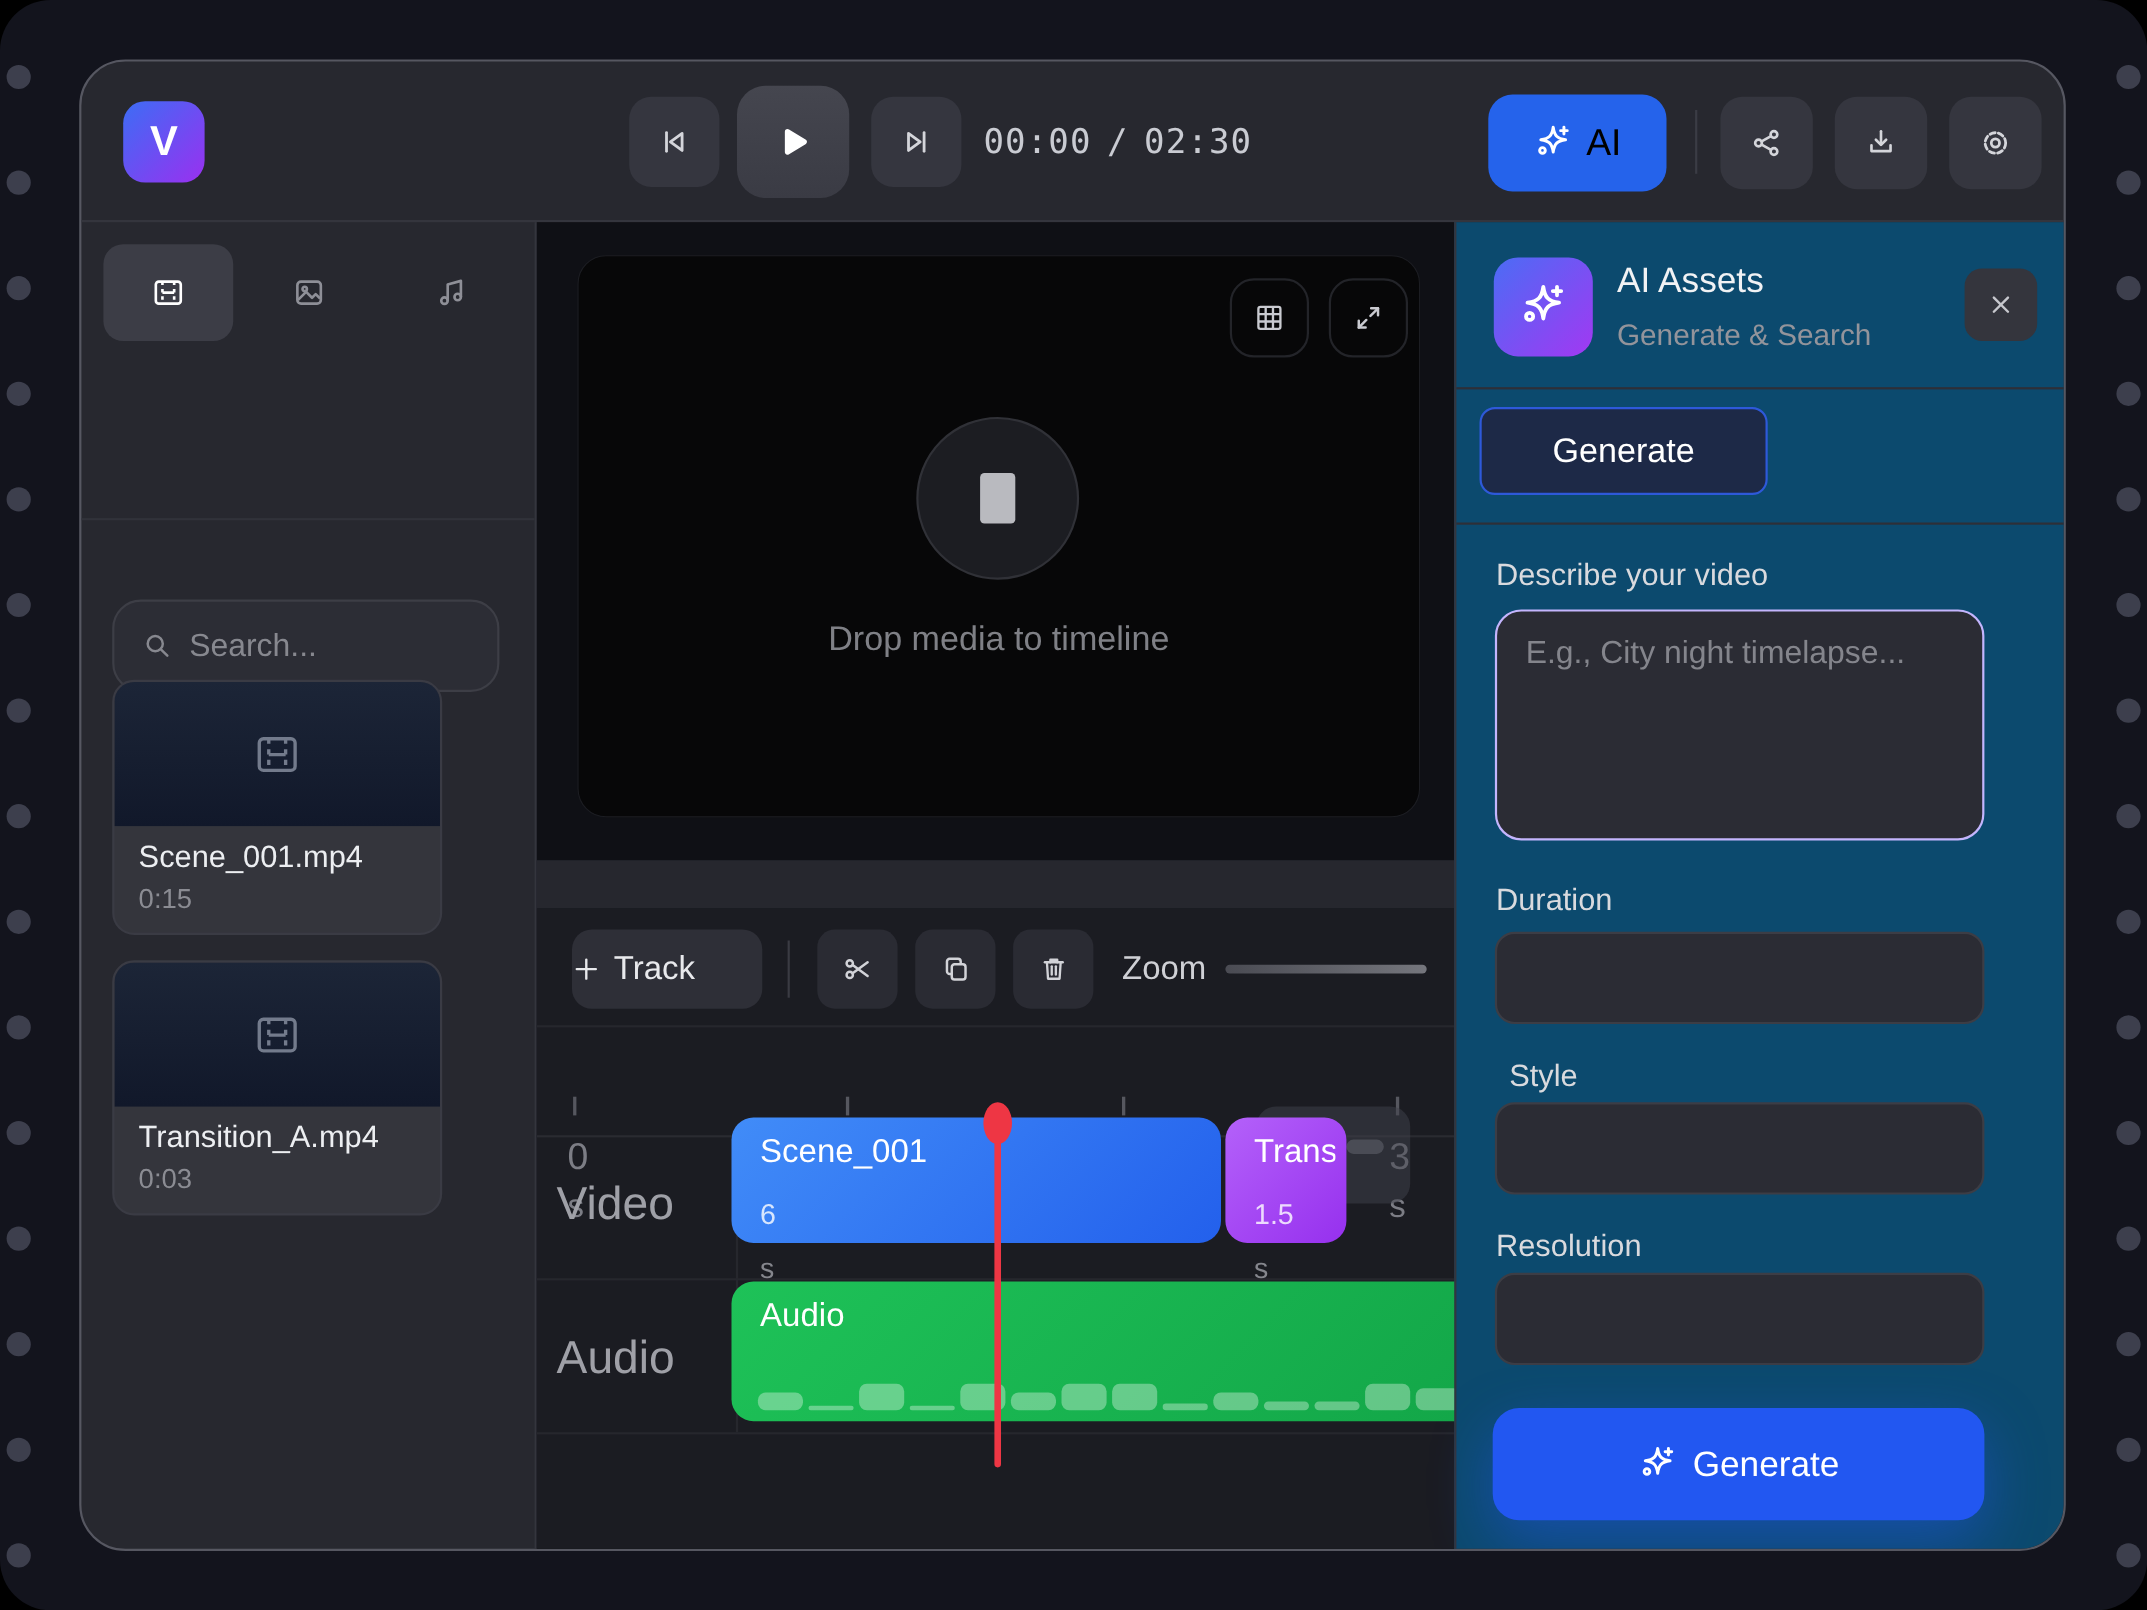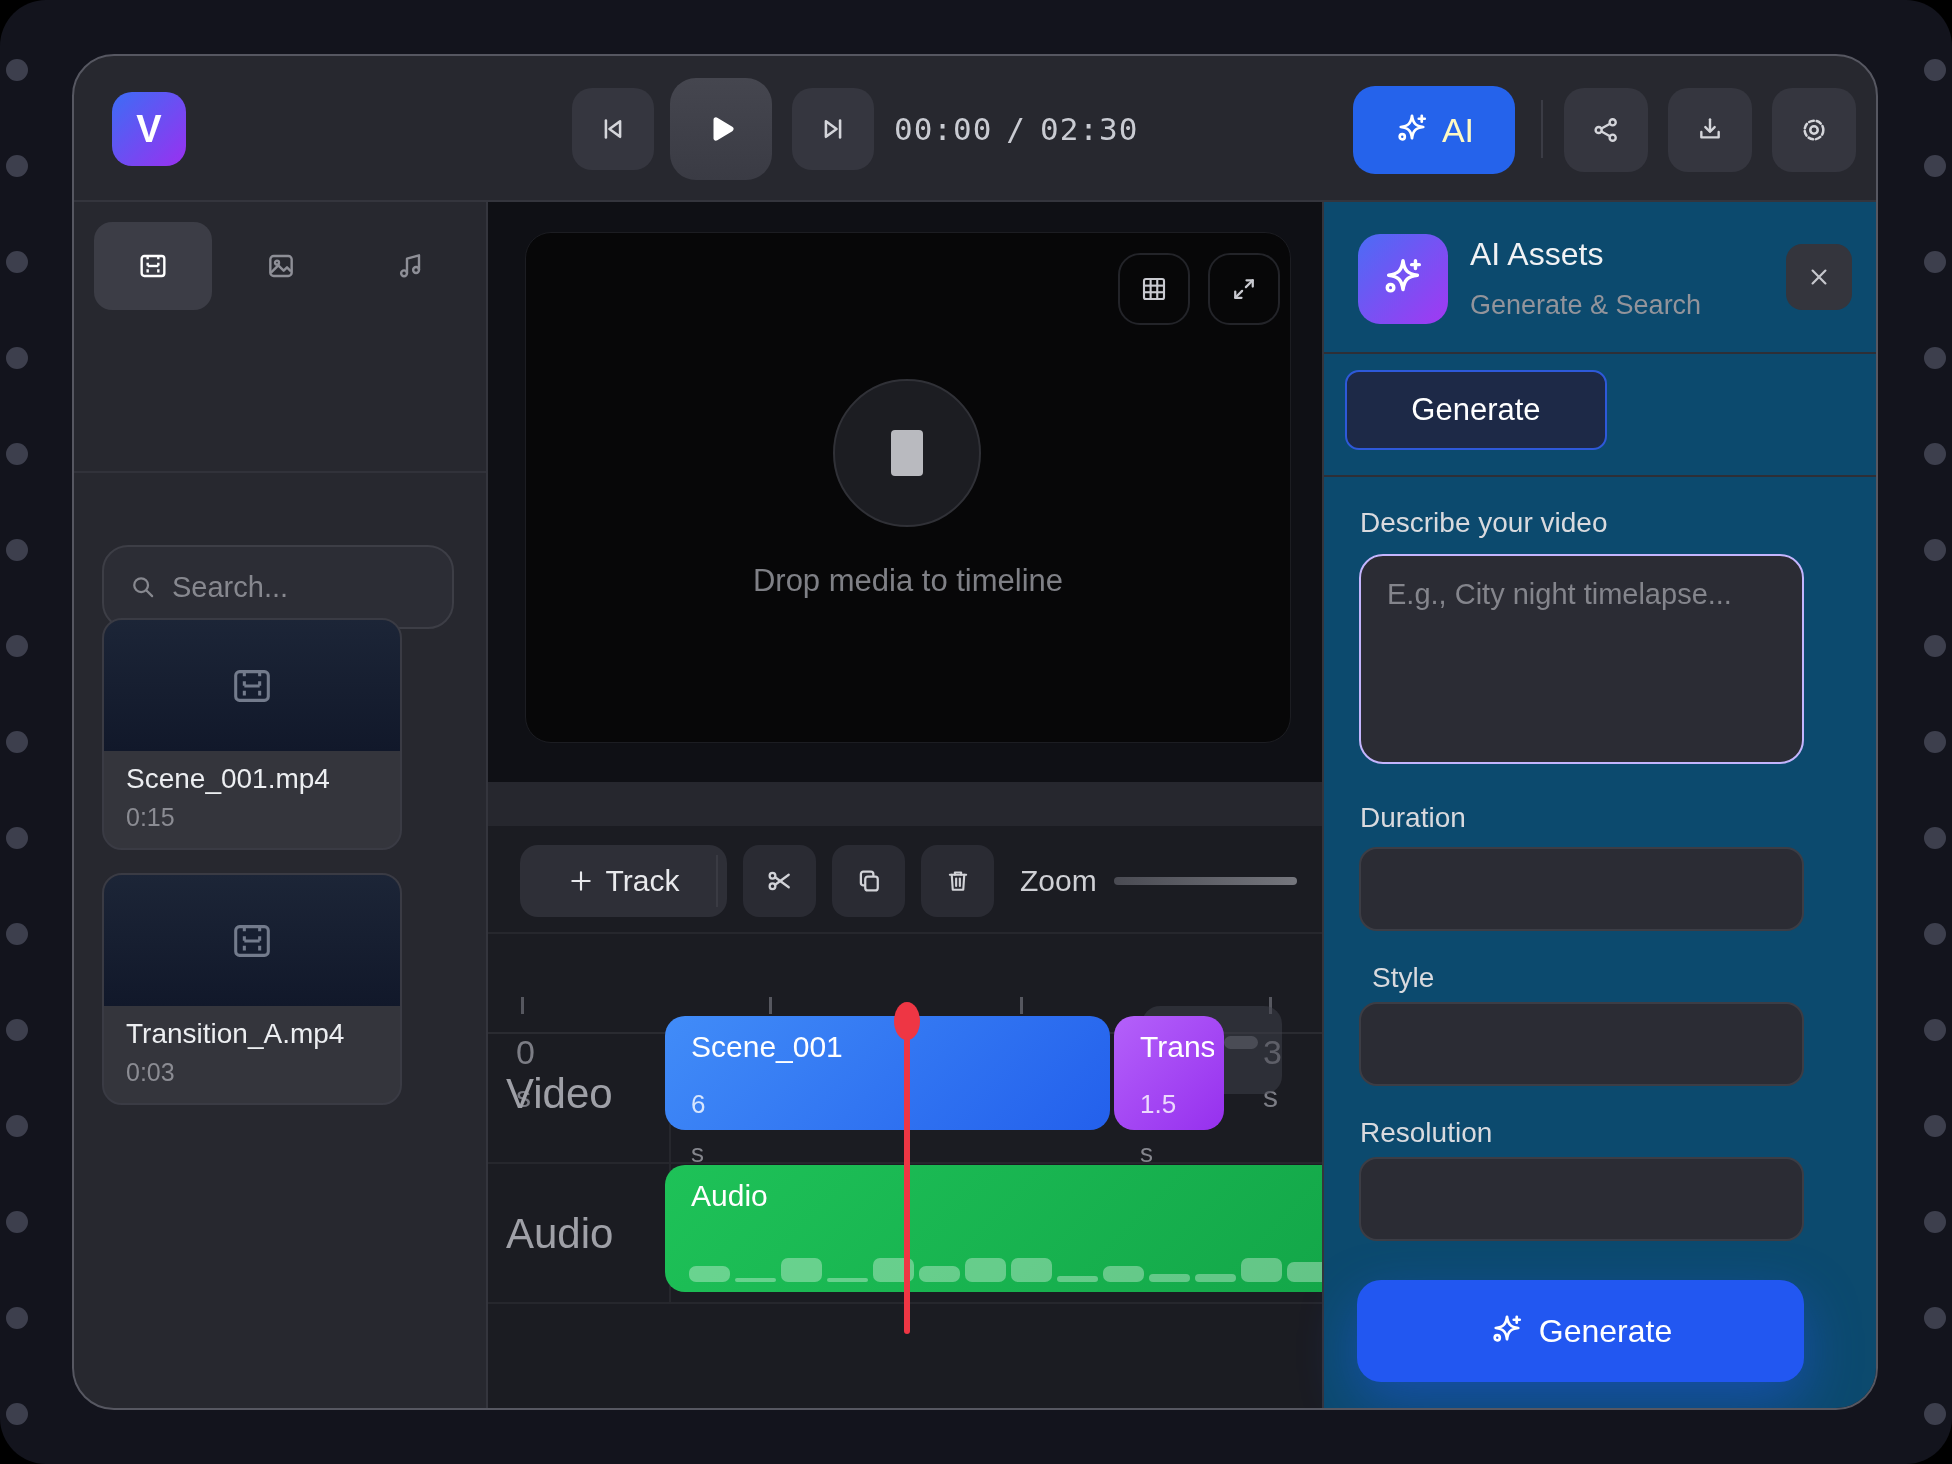--- a/index.html
+++ b/index.html
@@ -19,21 +19,21 @@
   .title { position:absolute; left:142px; top:0; height:146px; display:flex; align-items:center;
            font-size:34px; color:#f2f3f5; }
   .tbtn { position:absolute; display:flex; align-items:center; justify-content:center;
           background:#35363f; border-radius:20px; color:#d4d5da; cursor:pointer; }
   .skip { top:32px; width:82px; height:82px; }
   .play { left:596px; top:22px; width:102px; height:102px; border-radius:26px;
           background:linear-gradient(180deg,#45464f,#3a3b44); color:#fff; }
   .timecode { position:absolute; left:820px; top:0; height:146px; display:flex; align-items:center; gap:14px;
               font-family:"DejaVu Sans Mono", monospace; font-size:31px; color:#c9cbd2; letter-spacing:1px; }
   .ai-btn { position:absolute; left:1279px; top:30px; width:162px; height:88px; border-radius:22px;
-            background:#2563eb; color:#fef9c3; font-size:34px; display:flex; align-items:center; justify-content:center; gap:12px; cursor:pointer; }
+            background:#2563eb; color:#000000; font-size:34px; display:flex; align-items:center; justify-content:center; gap:12px; cursor:pointer; }
   .tdiv { position:absolute; left:1467px; top:44px; width:2px; height:58px; background:#3b3c45; }
   .icon84 { top:32px; width:84px; height:84px; }
 
   
   .sidebar { position:absolute; left:0; top:146px; width:414px; height:1210px; border-right:2px solid #34353d; }
   .mtab { position:absolute; top:20px; width:118px; height:88px; border-radius:18px;
           display:flex; align-items:center; justify-content:center; color:#8e8f97; cursor:pointer; }
   .mtab.active { background:#3c3d46; color:#fff; }
   .sb-divider { position:absolute; left:0; top:269px; width:100%; height:2px; background:#31323a; }
   .search { position:absolute; left:28px; top:303px; width:352px; height:84px; border-radius:26px;
@@ -57,22 +57,22 @@
              border:1px solid #1c1d22; border-radius:26px; }
   .pv-btn { position:absolute; top:20px; width:72px; height:72px; border-radius:22px; border:2px solid #232429;
             display:flex; align-items:center; justify-content:center; color:#c9cad0; cursor:pointer; }
   .drop-circle { position:absolute; left:307px; top:146px; width:148px; height:148px; border-radius:50%;
                  background:#1c1d22; border:2px solid #303137; display:flex; align-items:center; justify-content:center; }
   .drop-rect { width:32px; height:46px; border-radius:4px; background:#b9babf; }
   .drop-text { position:absolute; left:0; top:330px; width:100%; text-align:center; font-size:31px; color:#7f8086; }
   .band { position:absolute; left:0; top:580px; width:100%; height:44px; background:#26272e; }
 
   .timeline { position:absolute; left:0; top:624px; width:834px; height:586px; background:#1b1c22; overflow:hidden; }
-  .track-btn { position:absolute; left:32px; top:19px; width:207px; height:72px; border-radius:18px; background:#2e2f37;
-               color:#e8e9ec; font-size:30px; display:flex; align-items:center; justify-content:center; gap:12px; cursor:pointer; }
+  .track-btn { position:absolute; left:32px; top:19px; width:173px; height:72px; border-radius:18px; background:#2e2f37;
+               color:#e8e9ec; font-size:30px; display:flex; align-items:center; gap:12px; cursor:pointer; }
   .tl-div { position:absolute; left:228px; top:29px; width:2px; height:52px; background:#3a3b43; }
   .tool-btn { position:absolute; top:19px; width:73px; height:72px; border-radius:16px; background:#2a2b33;
               color:#d2d3d8; display:flex; align-items:center; justify-content:center; cursor:pointer; }
   .zoom-label { position:absolute; left:532px; top:19px; height:72px; display:flex; align-items:center;
                 font-size:30px; color:#cfd0d5; }
   .zoom-slider { position:absolute; left:626px; top:51px; width:183px; height:8px; border-radius:4px;
                  background:linear-gradient(90deg,#4a4b53,#75767d); cursor:pointer; }
   .tl-b1 { position:absolute; left:0; top:106px; width:100%; height:2px; background:#26272d; }
   .tick { position:absolute; top:171px; width:3px; height:17px; background:#56575f; }
   .tl-b2 { position:absolute; left:0; top:206px; width:100%; height:2px; background:#2a2b31; }

